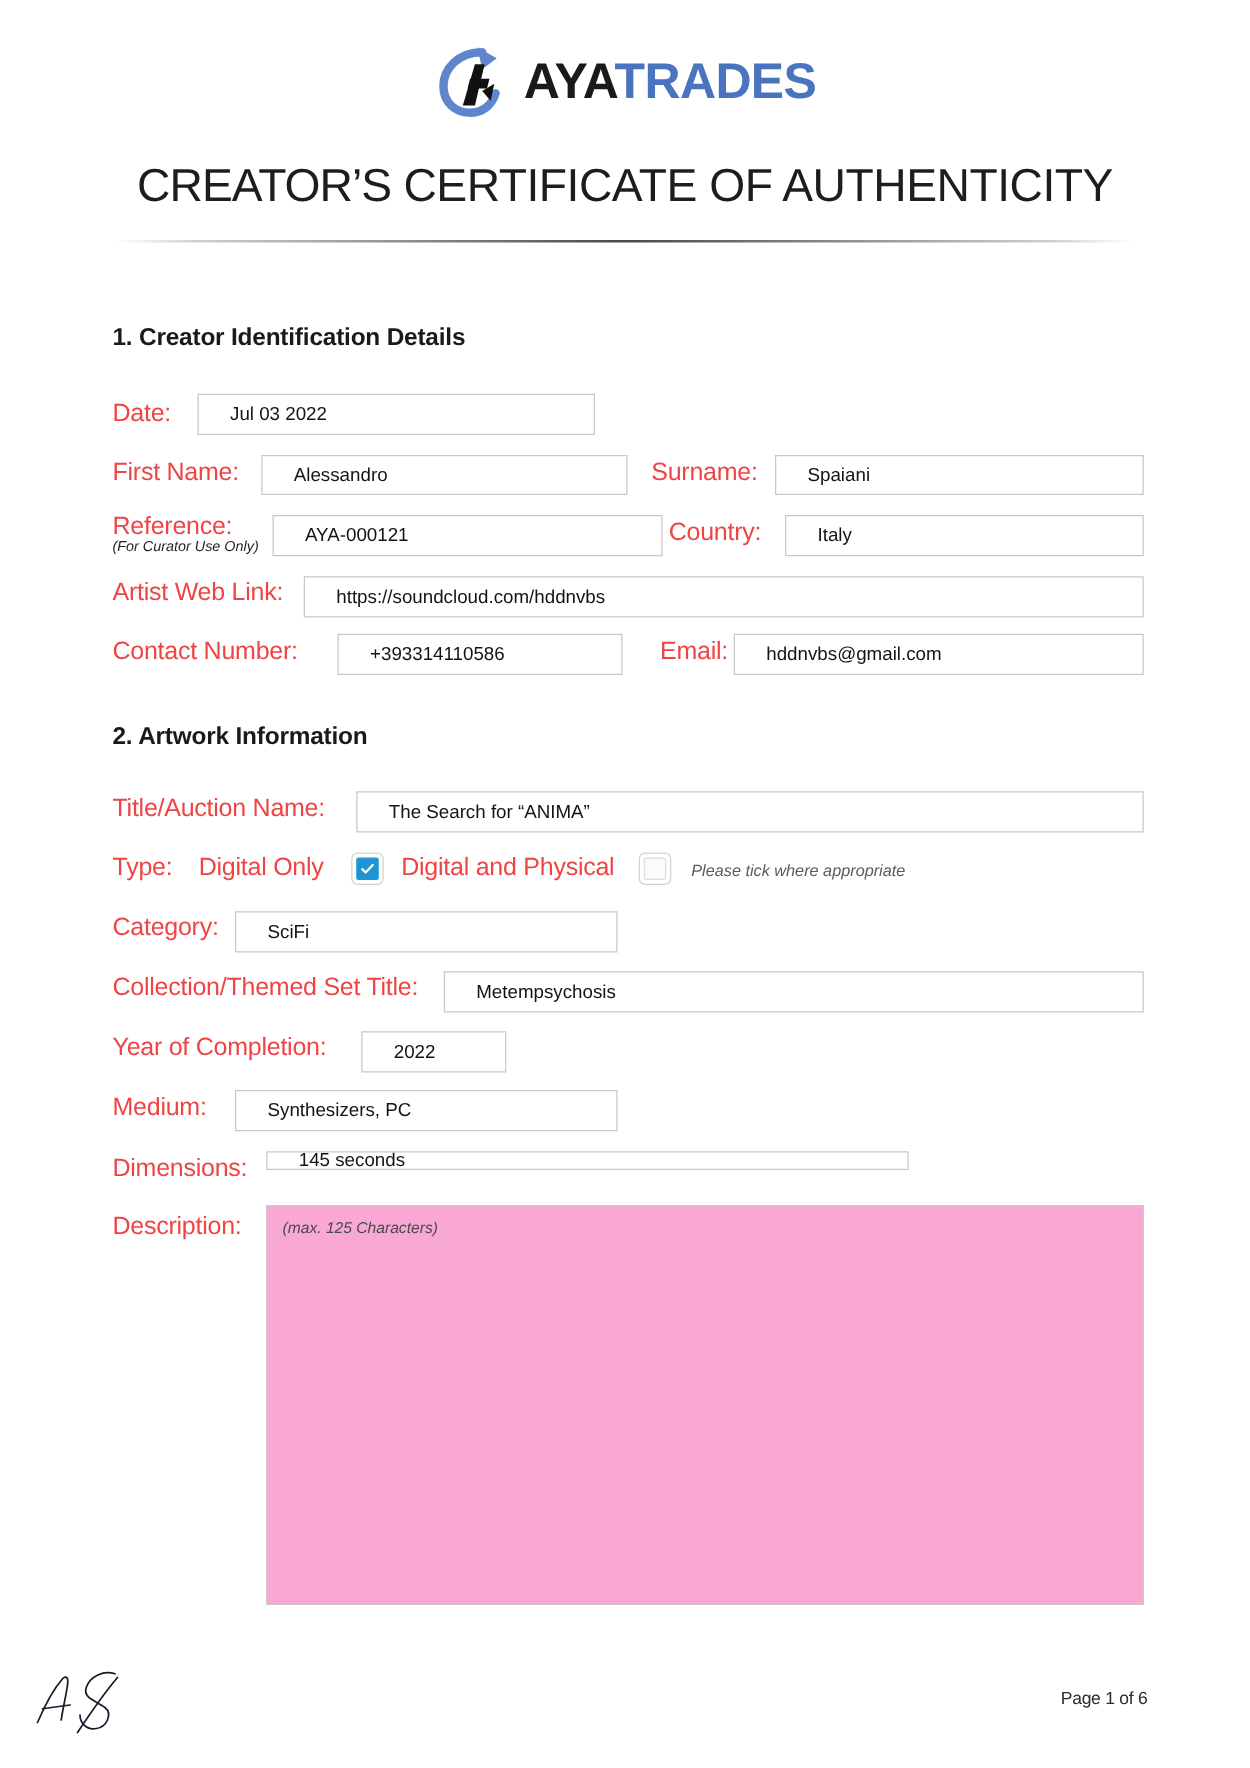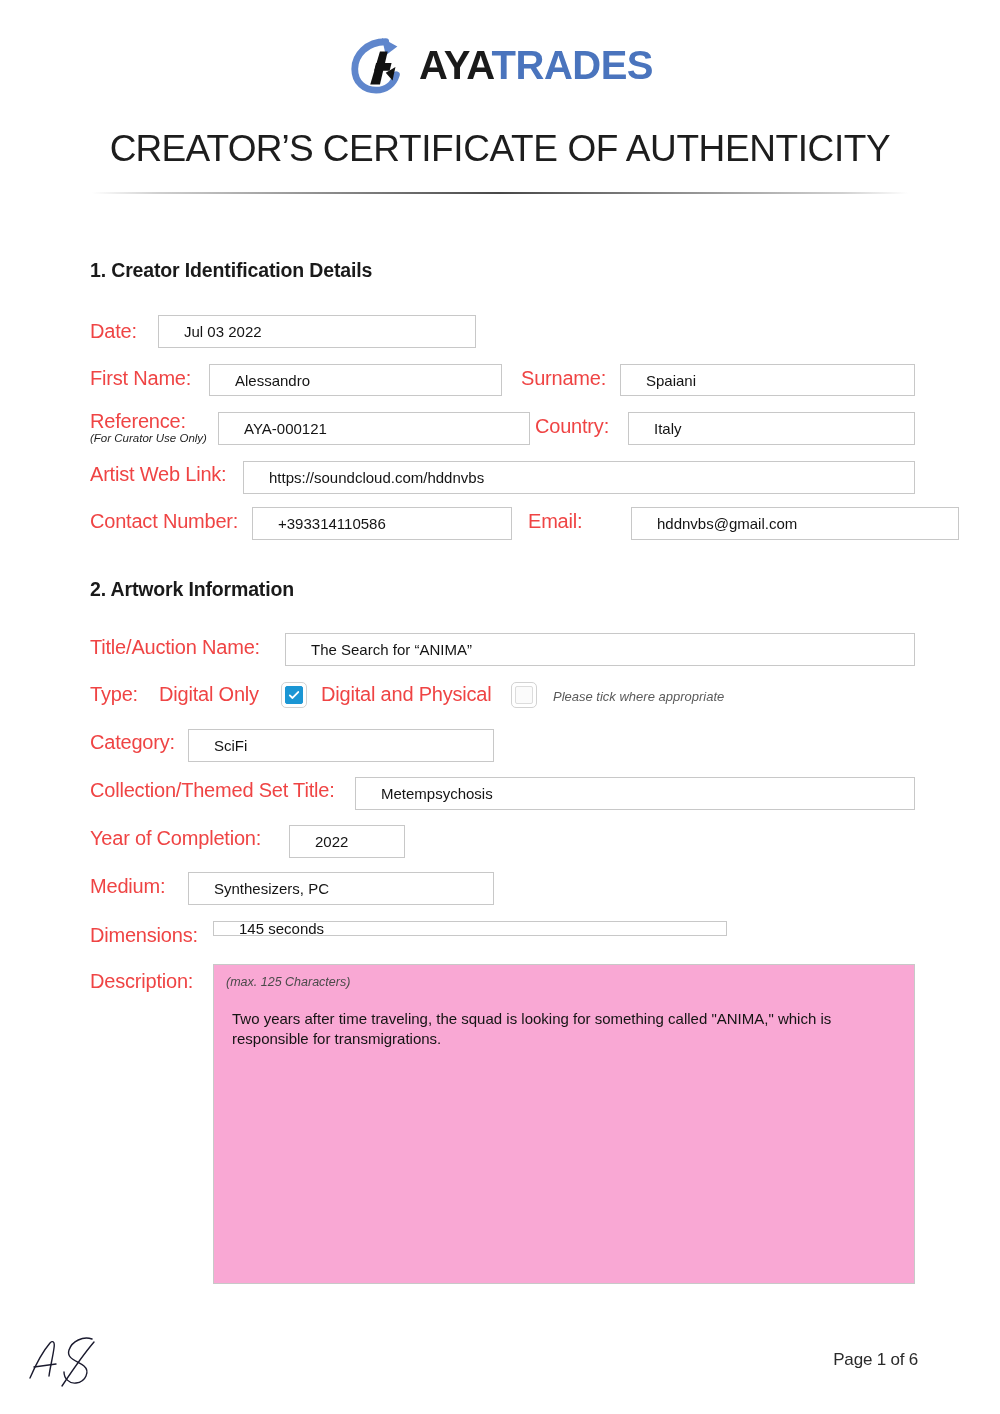--- a/index.html
+++ b/index.html
@@ -179,21 +179,21 @@
     position: absolute;
     left: 26px;
     top: 1330px;
     width: 100px;
     height: 62px;
   }
   .pageno {
     position: absolute;
     right: 82px;
     top: 1350px;
-    font-size: 17px;
+    font-size: 14px;
     font-weight: 300;
     color: #2a2a2a;
     letter-spacing: -0.2px;
     white-space: nowrap;
   }
 </style>
 </head>
 <body>
 
 <div class="logo-wrap">
@@ -233,24 +233,24 @@
 <div class="sub-lbl" style="left:90px; top:432px;">(For Curator Use Only)</div>
 <div class="fld" style="left:218px; top:412px; width:312px; height:33px;">AYA-000121</div>
 
 <div class="lbl" style="left:535px; top:415px;">Country:</div>
 <div class="fld" style="left:628px; top:412px; width:287px; height:33px;">Italy</div>
 
 <div class="lbl" style="left:90px; top:463px;">Artist Web Link:</div>
 <div class="fld" style="left:243px; top:461px; width:672px; height:33px;">https://soundcloud.com/hddnvbs</div>
 
 <div class="lbl" style="left:90px; top:510px;">Contact Number:</div>
-<div class="fld" style="left:252px; top:507px; width:260px; height:33px;">+393314110586</div>
+<div class="fld" style="left:270px; top:507px; width:228px; height:33px;">+393314110586</div>
 
 <div class="lbl" style="left:528px; top:510px;">Email:</div>
-<div class="fld" style="left:587px; top:507px; width:328px; height:33px;margin-left:44px;">hddnvbs@gmail.com</div>
+<div class="fld" style="left:587px; top:507px; width:328px; height:33px;">hddnvbs@gmail.com</div>
 
 <div class="sec-head" style="left:90px; top:578px;">2. Artwork Information</div>
 
 <div class="lbl" style="left:90px; top:636px;">Title/Auction Name:</div>
 <div class="fld" style="left:285px; top:633px; width:630px; height:33px;">The Search for “ANIMA”</div>
 
 <div class="lbl" style="left:90px; top:683px;">Type:</div>
 <div class="lbl" style="left:159px; top:683px;">Digital Only</div>
 <div class="cbx on" style="left:281px; top:682px;">
   <span class="inner">
@@ -278,21 +278,20 @@
 
 <div class="lbl" style="left:90px; top:875px;">Medium:</div>
 <div class="fld" style="left:188px; top:872px; width:306px; height:33px;">Synthesizers, PC</div>
 
 <div class="lbl" style="left:90px; top:924px;">Dimensions:</div>
 <div class="fld" style="left:213px; top:921px; width:514px; height:15px;">145 seconds</div>
 
 <div class="lbl" style="left:90px; top:970px;">Description:</div>
 <div class="descbox" style="left:213px; top:964px; width:702px; height:320px;">
   <div class="desc-hint">(max. 125 Characters)</div>
-  <div class="desc-body">Two years after time traveling, the squad is looking for something called "ANIMA," which is responsible for transmigrations.</div>
 </div>
 
 <div class="sig">
   <svg viewBox="0 0 100 62" width="100" height="62" aria-hidden="true">
     <g fill="none" stroke="#1a1a2e" stroke-width="1.4" stroke-linecap="round" stroke-linejoin="round">
       <path d="M4 48 C10 34 18 20 24 13 C27 10 29 12 28 18 C27 26 24 38 23 46"></path>
       <path d="M8 37 L30 34"></path>
       <path d="M66 9 C57 6 46 11 43 20 C40 29 52 31 58 36 C64 41 60 52 50 53 C43 54 38 48 38 42"></path>
       <path d="M36 56 C44 44 56 26 68 12"></path>
     </g>

